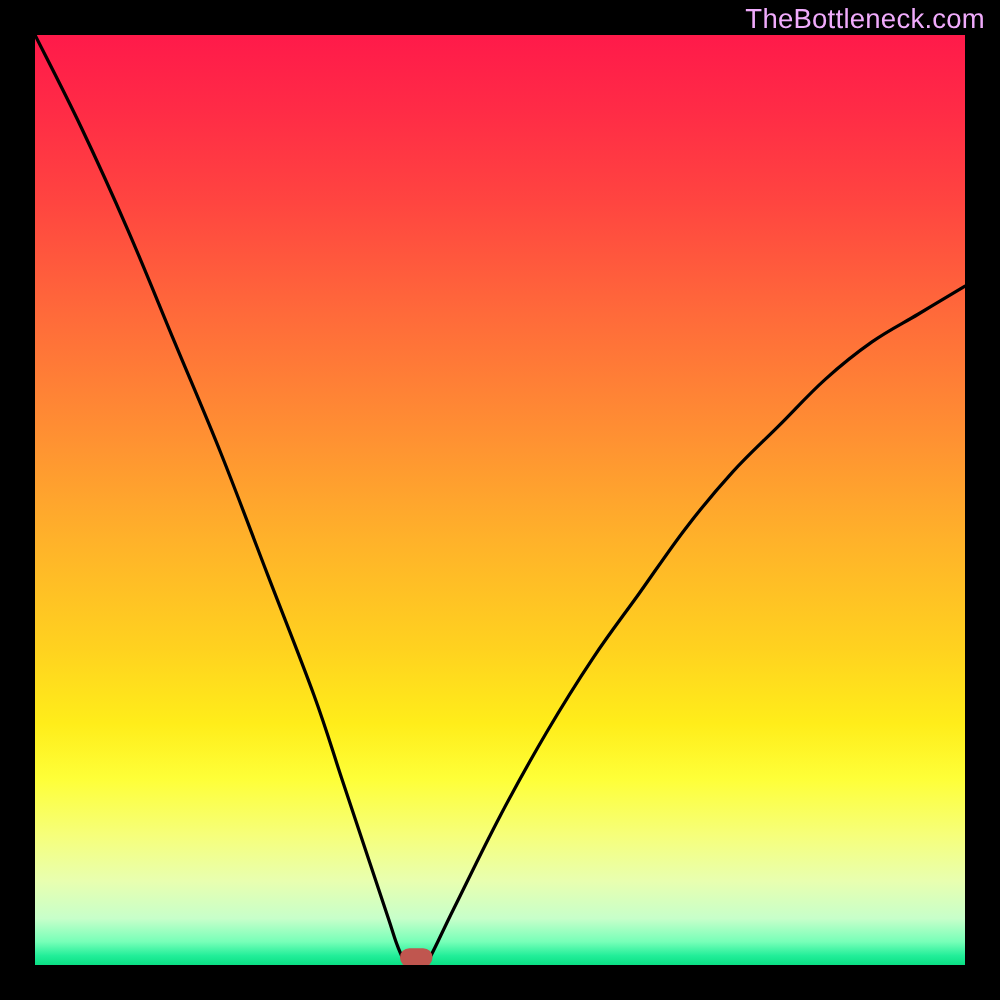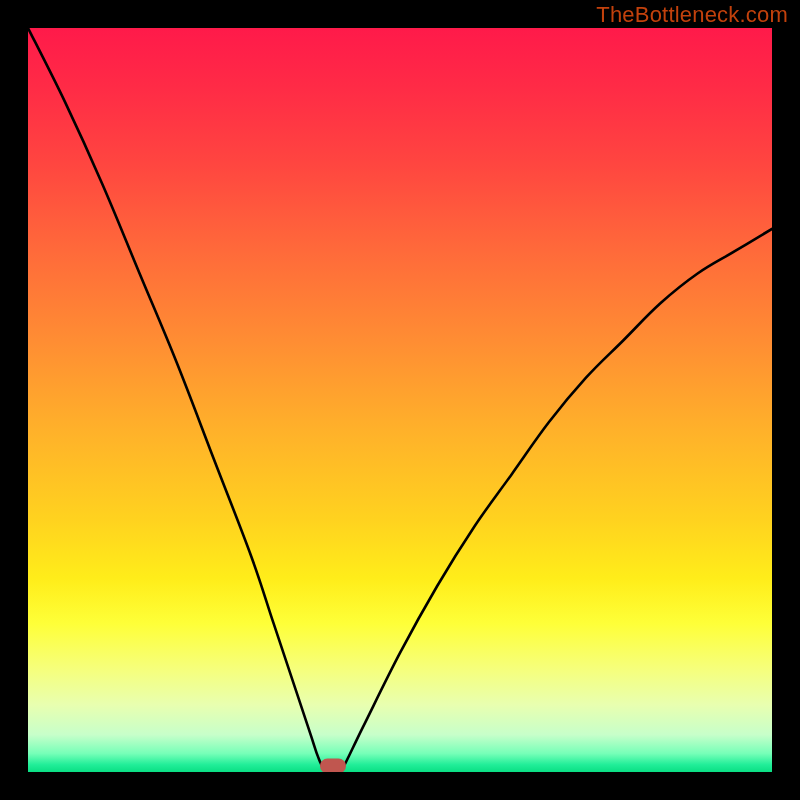--- a/index.html
+++ b/index.html
@@ -14,21 +14,21 @@
   .frame {
     position: relative;
     width: 800px;
     height: 800px;
     background: #000;
   }
   .watermark {
     position: absolute;
     top: 2px;
     right: 12px;
-    color: #c2410c;
+    color: #f0abfc;
     font-size: 22px;
     font-weight: 400;
     letter-spacing: 0.2px;
     z-index: 10;
   }
   .plot-area {
     position: absolute;
     left: 28px;
     top: 28px;
     width: 744px;

